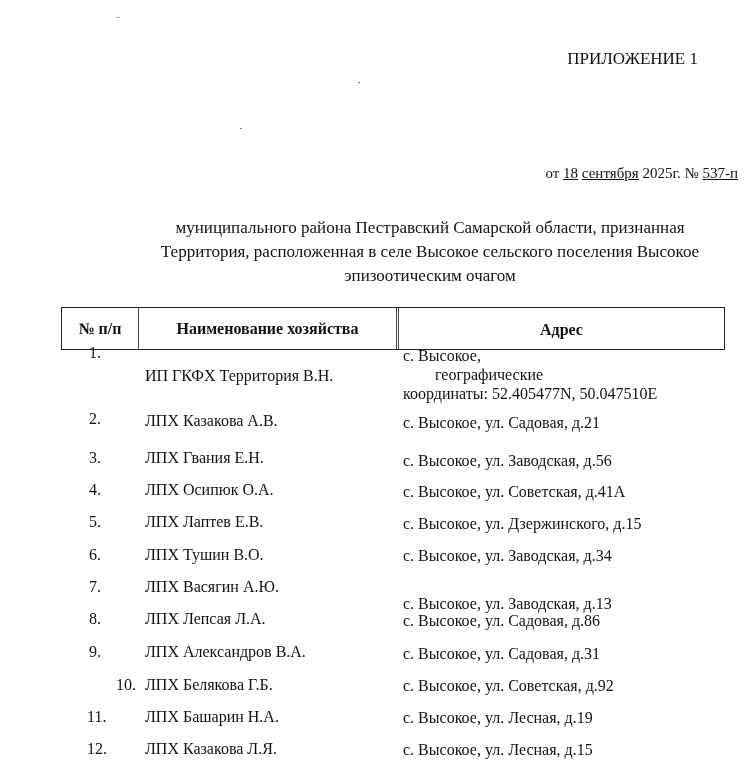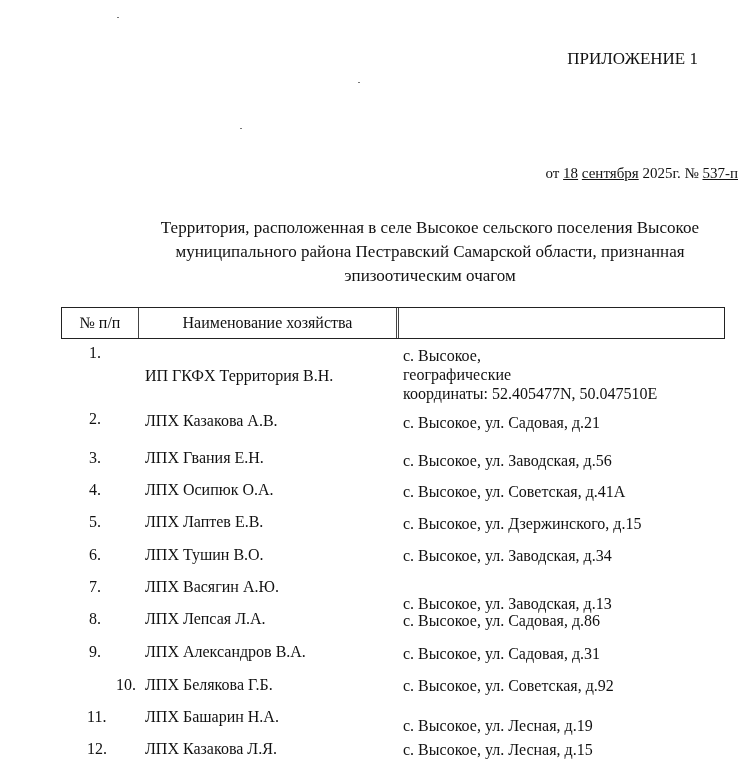--- a/index.html
+++ b/index.html
@@ -54,24 +54,25 @@
       line-height: 24px;
     }
     .tbl {
       position: absolute;
       left: 61px;
       top: 307px;
       width: 664px;
     }
     .thead {
       display: flex;
-      height: 32px;
+      height: 43px;
       border: 1.5px solid #222;
       box-sizing: border-box;
       font-size: 16px;
+      font-weight: bold;
     }
     .th {
       display: flex;
       align-items: center;
       justify-content: center;
       box-sizing: border-box;
     }
     .th-num { width: 77px; border-right: 1px solid #444; }
     .th-name { width: 260px; border-right: 3px double #444; }
     .th-addr { flex: 1; padding-top: 2px; }
@@ -100,36 +101,37 @@
 <div class="order-line">
   <span>от</span>
   <span class="u">18</span>
   <span class="u">сентября</span>
   <span>2025г.</span>
   <span>№</span>
   <span class="u">537-п</span>
 </div>
 
 <div class="doc-title">
+  <div>муниципального района Пестравский Самарской области, признанная</div>
   <div>Территория, расположенная в селе Высокое сельского поселения Высокое</div>
-  <div>муниципального района Пестравский Самарской области, признанная</div>
   <div>эпизоотическим очагом</div>
 </div>
 
 <div class="tbl">
   <div class="thead">
     <div class="th th-num">№ п/п</div>
     <div class="th th-name">Наименование хозяйства</div>
+    <div class="th th-addr">Адрес</div>
   </div>
 
   <div class="row" style="top:36px;">
     <span class="c-num">1.</span>
     <span class="c-name" style="top:23px;">ИП ГКФХ Территория В.Н.</span>
     <span class="c-addr" style="top:3px;">с. Высокое,</span>
-    <span class="c-addr" style="top:22px;">географические</span>
+    <span class="c-addr" style="top:22px;margin-left:32px;">географические</span>
     <span class="c-addr" style="top:41px;">координаты: 52.405477N, 50.047510E</span>
   </div>
 
   <div class="row" style="top:102px;">
     <span class="c-num">2.</span>
     <span class="c-name" style="top:2px;">ЛПХ Казакова А.В.</span>
     <span class="c-addr" style="top:4px;">с. Высокое, ул. Садовая, д.21</span>
   </div>
 
   <div class="row" style="top:141px;">
@@ -176,21 +178,21 @@
 
   <div class="row" style="top:368px;">
     <span class="c-num" style="left:26px;margin-left:29px;">10.</span>
     <span class="c-name">ЛПХ Белякова Г.Б.</span>
     <span class="c-addr" style="top:1px;">с. Высокое, ул. Советская, д.92</span>
   </div>
 
   <div class="row" style="top:400px;">
     <span class="c-num" style="left:26px;">11.</span>
     <span class="c-name">ЛПХ Башарин Н.А.</span>
-    <span class="c-addr" style="top:9px;">с. Высокое, ул. Лесная, д.19</span>
+    <span class="c-addr" style="top:1px;">с. Высокое, ул. Лесная, д.19</span>
   </div>
 
   <div class="row" style="top:432px;">
     <span class="c-num" style="left:26px;text-align:center;">12.</span>
     <span class="c-name">ЛПХ Казакова Л.Я.</span>
     <span class="c-addr" style="top:1px;">с. Высокое, ул. Лесная, д.15</span>
   </div>
 </div>
 
 </body></html>

